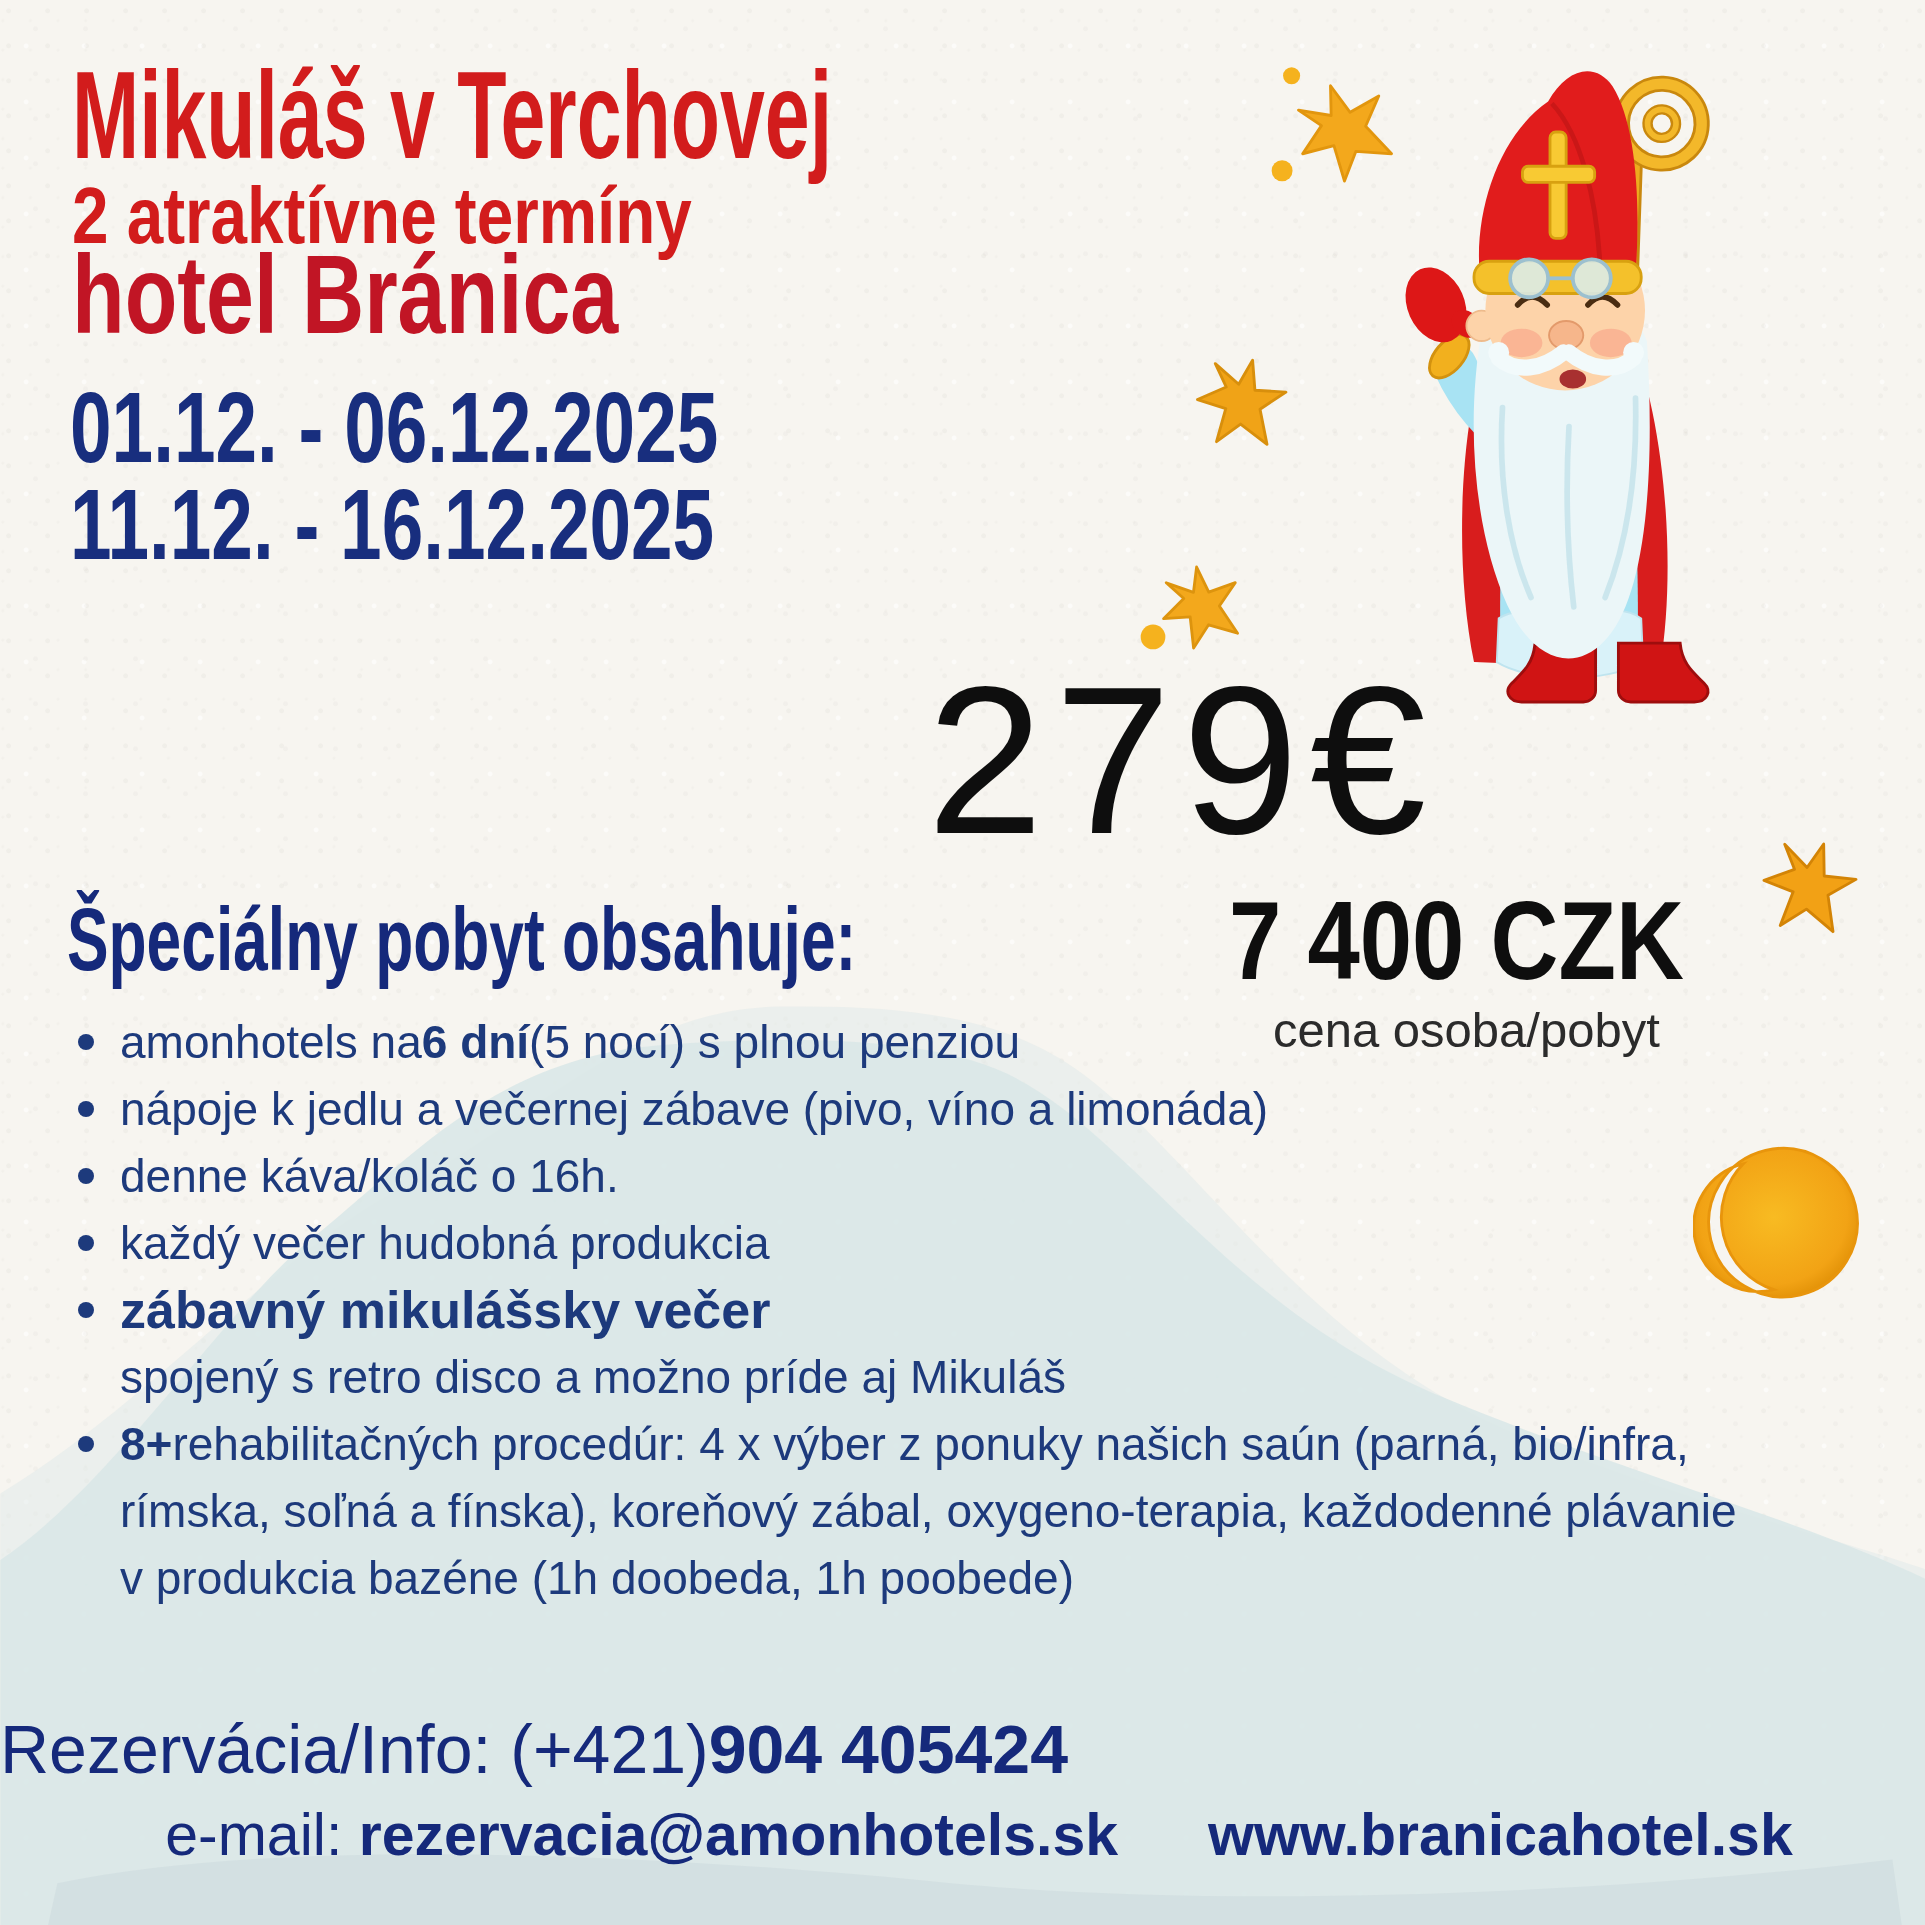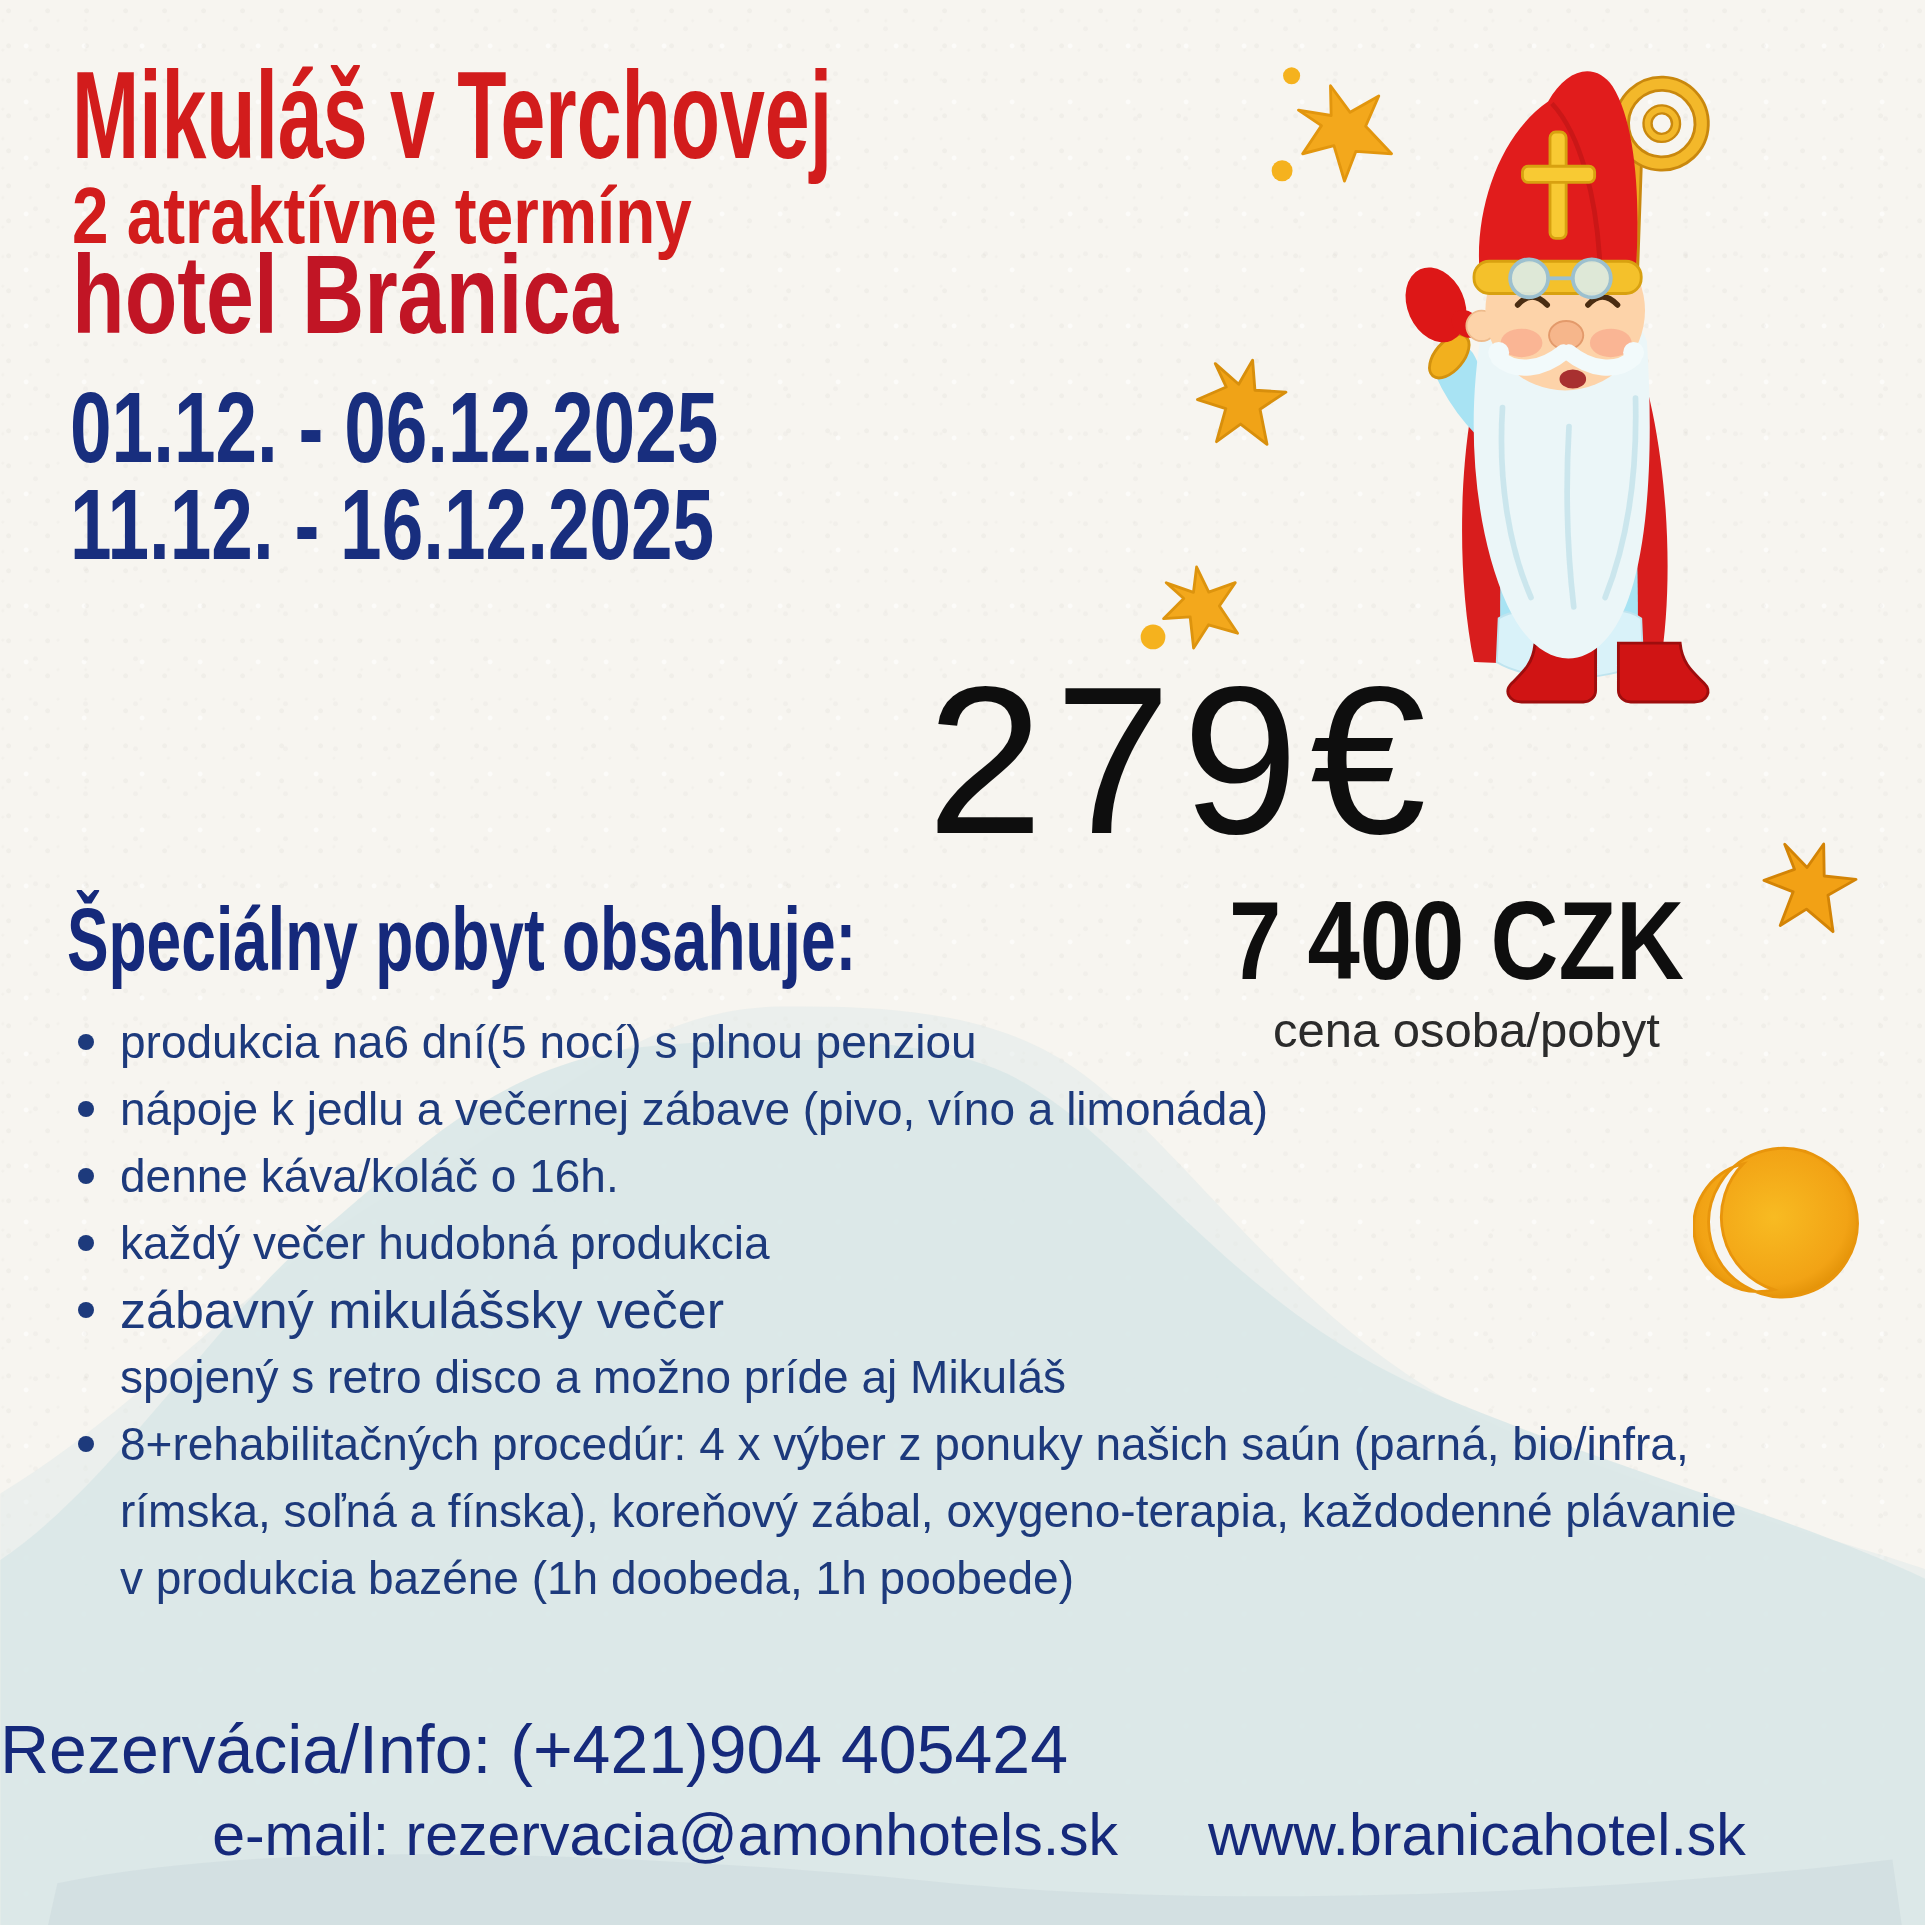--- a/index.html
+++ b/index.html
@@ -29,21 +29,21 @@
   .price-eur{left:927px;top:656px;font-size:209px;font-weight:400;letter-spacing:11.4px;color:var(--price-black,#0e0e0e);line-height:1;white-space:nowrap}
   .price-czk{left:1229px;top:885px;font-size:112px;font-weight:700;color:var(--price-black,#0e0e0e);transform:scaleX(.84);transform-origin:left top;line-height:1;white-space:nowrap}
   .price-note{left:1273px;top:1002px;font-size:49px;color:var(--note-gray,#2b2b2b);white-space:nowrap}
 
   .includes-heading{left:67px;top:891px;font-size:89px;color:var(--navy-heading,#15297b);transform:scaleX(.70)}
   .includes-list{left:67px;top:1008px;width:1817px;list-style:none;margin:0;padding:0;font-size:46px;color:var(--navy-text,#1d3a7c)}
   .b-line{position:relative;height:67px;display:flex;align-items:center;padding-left:53px;white-space:nowrap}
   .b-line.has-dot::before{content:"";position:absolute;left:11.4px;top:50%;transform:translateY(-50%);
     width:16px;height:16px;border-radius:50%;background:var(--navy-text,#1d3a7c)}
   .b-line.big{font-size:52px;font-weight:700}
-  .b{font-weight:400}
+  .b{font-weight:700}
 
   .footer-line1{left:0;top:1710px;width:1926px;text-align:left;font-size:68px;color:var(--navy-heading,#15297b);white-space:nowrap}
   .footer-line2{left:16px;top:1801px;width:1926px;display:flex;justify-content:center;gap:90px;font-size:59px;color:var(--navy-heading,#15297b);white-space:nowrap}
 </style>
 </head>
 <body>
 
 <svg class="deco" style="left:0;top:999px" width="1926" height="927" viewBox="0 0 2025 975">
   <path d="M0,975 L0,520 C150,430 300,260 420,200 C560,130 660,10 820,8 C960,6 1060,20 1140,80 C1260,170 1380,370 1600,460 C1760,525 1940,570 2025,600 L2025,975 Z" fill="#dfe9ea" opacity="0.5"></path>
   <path d="M0,975 L0,590 C120,510 240,320 330,250 C430,170 520,60 700,48 C850,38 1000,40 1080,90 C1200,160 1300,330 1520,420 C1700,495 1900,550 2025,610 L2025,975 Z" fill="#d9e7e7" opacity="0.88"></path>
@@ -157,21 +157,21 @@
 </div>
 
 <div class="abs price-eur">279€</div>
 <div class="abs price-czk">7 400 CZK</div>
 <div class="abs price-note">cena osoba/pobyt</div>
 
 <div class="abs condensed includes-heading">Špeciálny pobyt obsahuje:</div>
 <ul class="abs includes-list">
     <li>
       <div class="b-line has-dot">
-        <span>produkcia na </span>
+        <span>amonhotels na </span>
         <span class="b">6 dní</span>
         <span> (5 nocí) s plnou penziou</span>
       </div>
     </li>
     <li>
       <div class="b-line has-dot">
         <span>nápoje k jedlu a večernej zábave (pivo, víno a limonáda)</span>
       </div>
     </li>
     <li>

